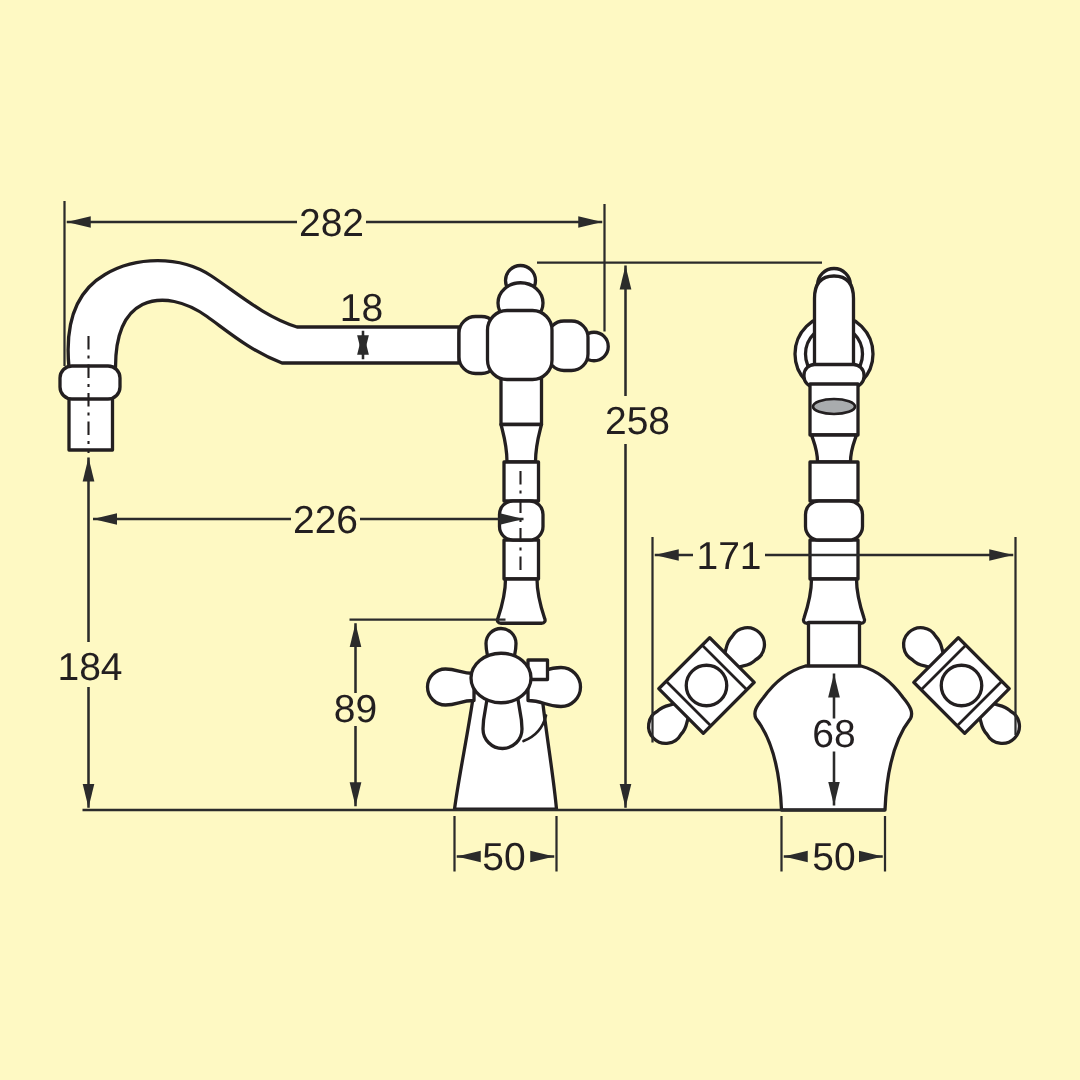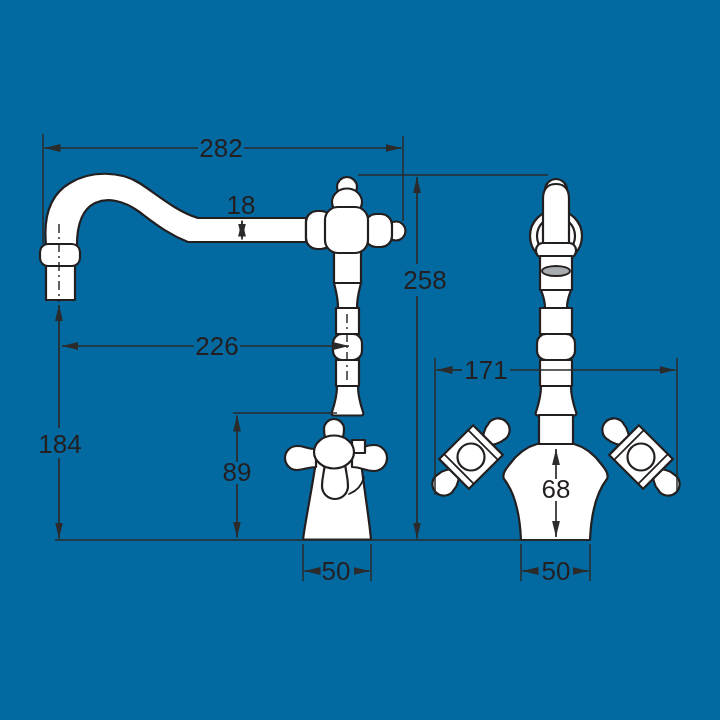--- a/index.html
+++ b/index.html
@@ -1,16 +1,16 @@
 <!DOCTYPE html>
 <html><head>
 <meta charset="utf-8">
 <style>
   html,body{margin:0;padding:0;background:#ffffff;}
-  .stage{position:relative;width:720px;height:720px;background:#0369a1;overflow:hidden;
+  .stage{position:relative;width:720px;height:720px;background:#fef9c3;overflow:hidden;
          font-family:"Liberation Sans", sans-serif;}
   svg{position:absolute;left:0;top:0;}
   .outline{fill:#ffffff;stroke:#231f20;stroke-width:2.2;stroke-linejoin:round;stroke-linecap:round;}
   .outline-thin{fill:none;stroke:#231f20;stroke-width:1.8;stroke-linecap:round;}
   .dim{stroke:#2b2b2b;stroke-width:1.7;fill:none;}
   .ext{stroke:#2b2b2b;stroke-width:1.5;fill:none;}
   .cline{stroke:#231f20;stroke-width:1.4;fill:none;stroke-dasharray:9 4 2 4;}
   .dimtext{font-size:26px;fill:#231f20;text-anchor:middle;}
   .shade{fill:#a9acae;stroke:#231f20;stroke-width:1.8;}
 </style>

